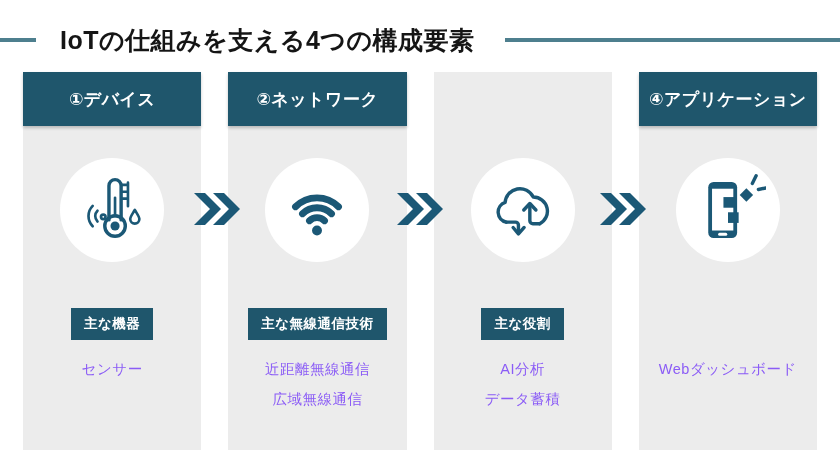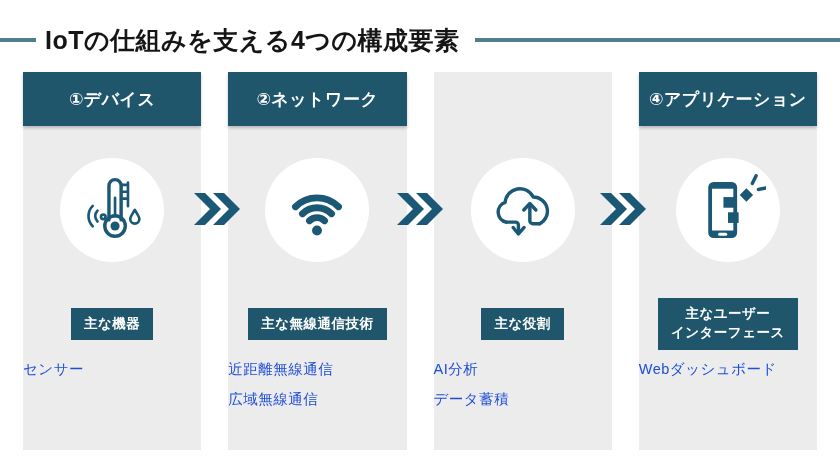--- a/index.html
+++ b/index.html
@@ -2,21 +2,21 @@
 <html><head>
 <meta charset="utf-8">
 <style>
   html,body{margin:0;padding:0;}
   body{
     width:840px;height:472px;position:relative;overflow:hidden;
     background:#ffffff;
     font-family:"Liberation Sans","DejaVu Sans",sans-serif;
   }
   
-  .title-row{position:absolute;top:22px;left:0;right:0;display:flex;align-items:center;}
+  .title-row{position:absolute;top:22px;left:0;right:0;display:flex;align-items:center;gap:15px;}
   .title-dash{width:36px;height:4px;background:#4E7F8E;flex:0 0 auto;margin-right:9px;}
   .page-title{font-size:25px;font-weight:bold;color:#151515;letter-spacing:.5px;margin:0;line-height:36px;white-space:nowrap;}
   .title-line{flex:1 1 auto;height:4px;background:#4E7F8E;margin-left:15px;}
   
   .columns{position:absolute;left:23px;top:72px;width:794px;height:378px;display:flex;gap:27px;}
   .col{flex:1 1 0;background:#ECECEC;position:relative;}
   .col-header{
     height:54px;background:#1F566C;color:#fff;font-weight:bold;font-size:17px;
     display:flex;align-items:center;justify-content:center;letter-spacing:.5px;
     box-shadow:0 2px 3px rgba(0,0,0,.22);position:relative;z-index:2;white-space:nowrap;
@@ -25,22 +25,22 @@
     position:absolute;top:86px;left:50%;transform:translateX(-50%);
     width:104px;height:104px;border-radius:50%;background:#fff;
     display:flex;align-items:center;justify-content:center;
   }
   .icon-circle svg{width:76px;height:76px;display:block;}
   .badge-wrap{position:absolute;top:224px;left:0;right:0;height:56px;display:flex;align-items:center;justify-content:center;}
   .badge{
     background:#1F566C;color:#fff;font-weight:bold;font-size:13.5px;line-height:1.4;
     padding:7px 13px;text-align:center;white-space:pre-line;letter-spacing:.5px;
   }
-  .items{position:absolute;top:282px;left:0;right:0;text-align:left;
-    font-size:14.5px;color:#1d4ed8;line-height:30px;letter-spacing:.5px;}
+  .items{position:absolute;top:282px;left:0;right:0;text-align:center;
+    font-size:14.5px;color:#8b5cf6;line-height:30px;letter-spacing:.5px;}
   
   .arrow{position:absolute;top:121px;width:46px;height:32px;z-index:3;}
   .arrow svg{width:46px;height:32px;display:block;}
   .arrow-1{left:171px;} .arrow-2{left:374px;} .arrow-3{left:577px;}
   .ic{stroke:#1B5876;stroke-width:4.5;fill:none;stroke-linecap:round;stroke-linejoin:round;}
   .ic-thin{stroke:#1B5876;stroke-width:3.5;fill:none;stroke-linecap:round;stroke-linejoin:round;}
   .ic-fill{fill:#1B5876;stroke:none;}
 </style>
 </head>
 <body>
@@ -119,24 +119,20 @@
       <svg viewBox="0 0 100 100">
         <rect class="ic-fill" x="24" y="13" width="38" height="74" rx="7"></rect>
         <rect x="29" y="22" width="28" height="55" fill="#ffffff"></rect>
         <rect x="37" y="80" width="12" height="4" rx="2" fill="#ffffff"></rect>
         <rect class="ic-fill" x="44" y="33" width="14" height="14"></rect>
         <rect class="ic-fill" x="50" y="53" width="14" height="14"></rect>
         <rect class="ic-fill" x="68" y="24" width="12.5" height="12.5" transform="rotate(45 74.2 30.2)"></rect>
         <path d="M82 15 L87 5 M90 23 L100 21" stroke="#1B5876" stroke-width="4.5" stroke-linecap="round" fill="none"></path>
       </svg>
     </div>
-    <div class="badge-wrap">
-      <div class="badge">主なユーザー
-インターフェース</div>
-    </div>
     <div class="items">
       <div>Webダッシュボード</div>
     </div>
   </div>
 
   <div class="arrow arrow-1">
     <svg viewBox="0 0 46 32">
         <polygon fill="#1B5876" points="0,0 11,0 27,16 11,32 0,32 16,16"></polygon>
         <polygon fill="#1B5876" points="19,0 30,0 46,16 30,32 19,32 35,16"></polygon>
       </svg>

